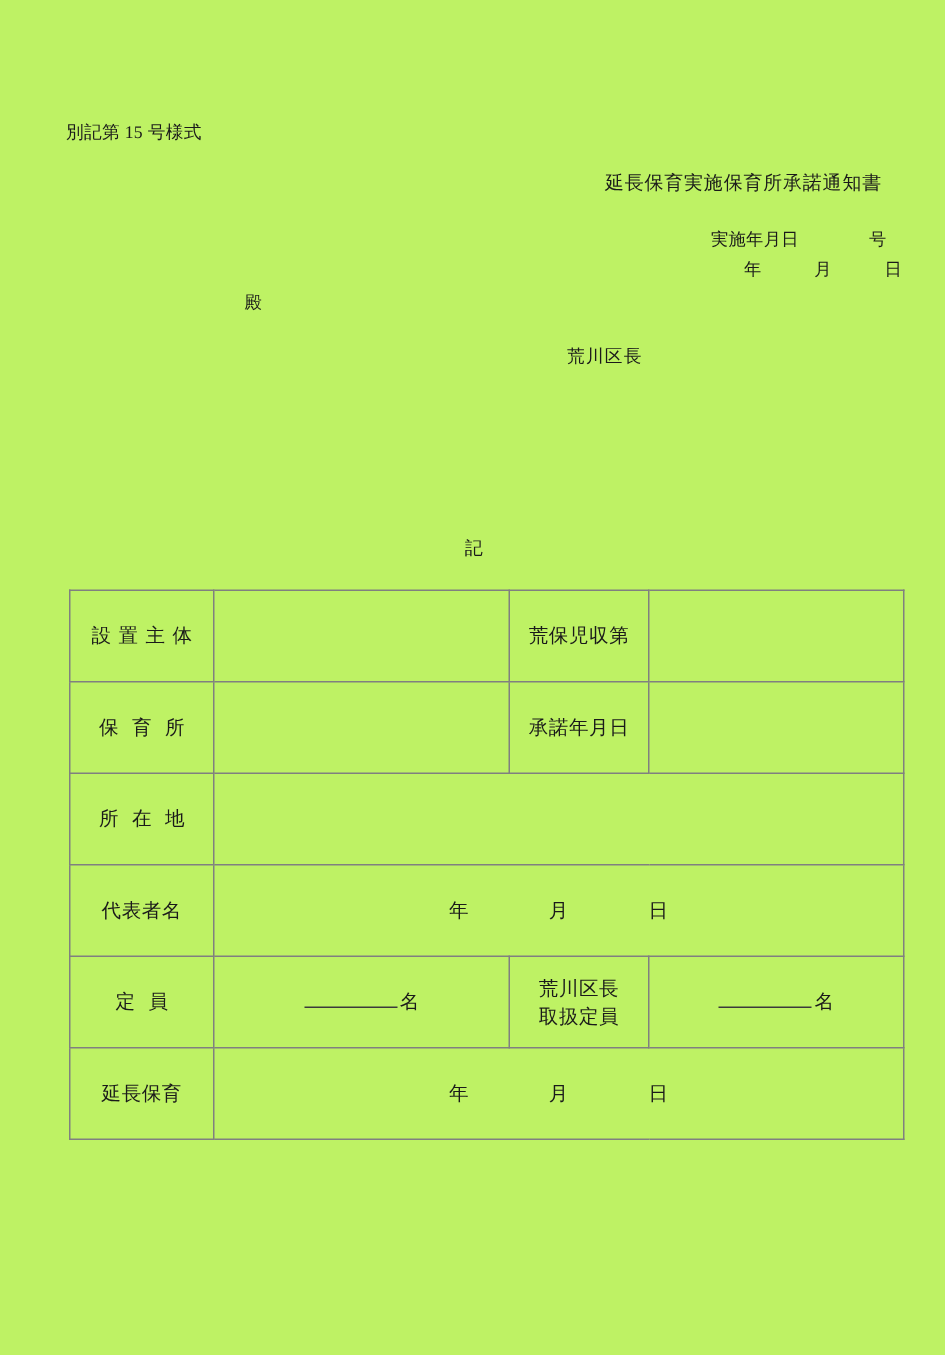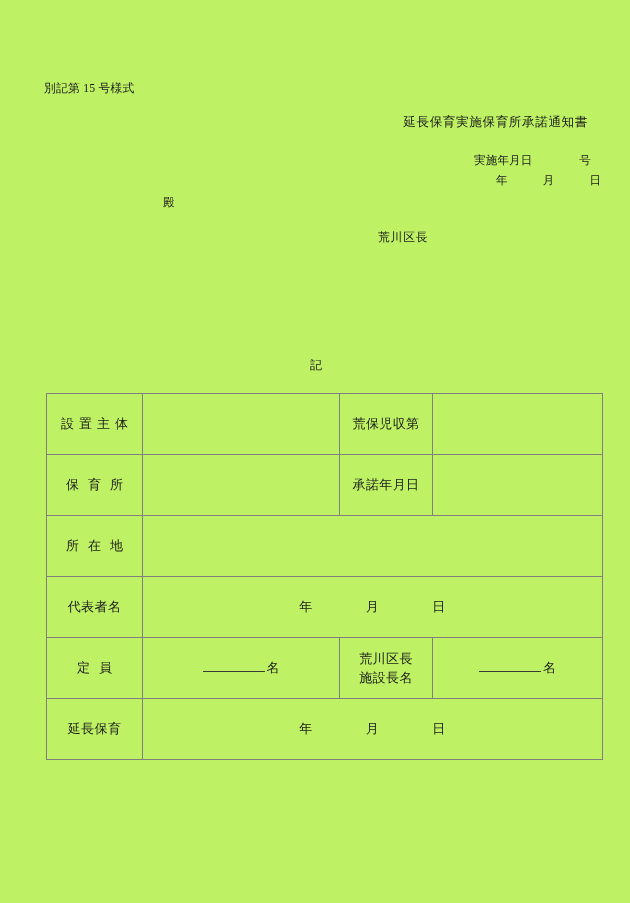--- a/index.html
+++ b/index.html
@@ -224,21 +224,21 @@
       <tr>
         <td class="col-label">
           <span class="lbl-spread-wide">定員</span>
         </td>
         <td class="col-value">
           <span class="capacity"><span class="rule"></span><span>名</span></span>
         </td>
         <td class="col-label2">
           <span class="lbl-two-line">
             <span>荒川区長</span><br>
-            <span>施設長名</span>
+            <span>取扱定員</span>
           </span>
         </td>
         <td class="col-value2">
           <span class="capacity"><span class="rule"></span><span>名</span></span>
         </td>
       </tr>
 
       <tr>
         <td class="col-label">
           <span class="lbl-plain">延長保育</span>

